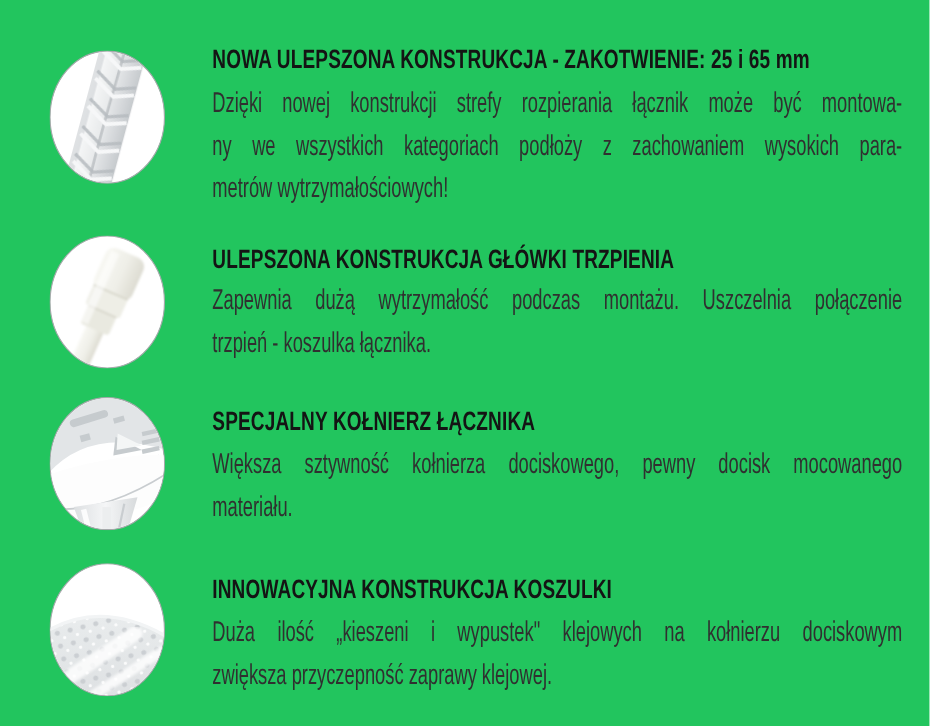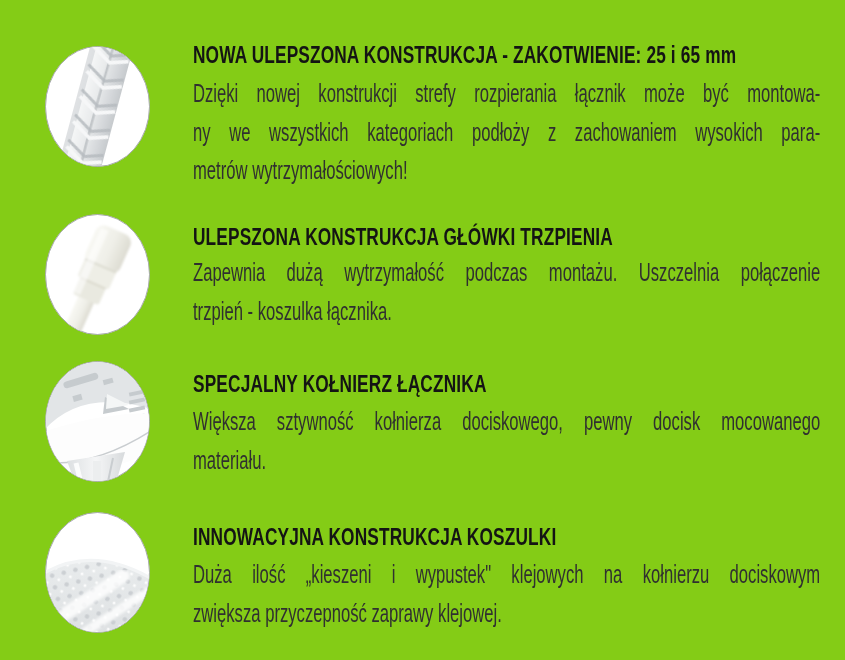--- a/index.html
+++ b/index.html
@@ -1,16 +1,16 @@
 <!DOCTYPE html>
 <html><head>
 <meta charset="utf-8">
 <style>
   html,body{margin:0;padding:0;background:#ffffff;overflow:hidden;}
-  .page{position:relative;width:845px;height:660px;background:#84cc16;
+  .page{position:relative;width:845px;height:660px;background:#22c55e;
         font-family:"Liberation Sans",sans-serif;}
   .photo{position:absolute;left:45px;width:105px;height:121px;}
   .photo svg{display:block;}
   .heading{position:absolute;left:193px;margin:0;font-size:24px;line-height:26px;
            font-weight:700;color:#141414;white-space:nowrap;
            transform:scaleX(0.72);transform-origin:0 0;letter-spacing:0.2px;}
   .body{position:absolute;left:193px;width:980px;font-size:26px;line-height:38.6px;
         color:#303030;transform:scaleX(0.64);transform-origin:0 0;}
   .line{text-align:left;white-space:nowrap;}
   .line.just{white-space:normal;text-align:justify;text-align-last:justify;}

